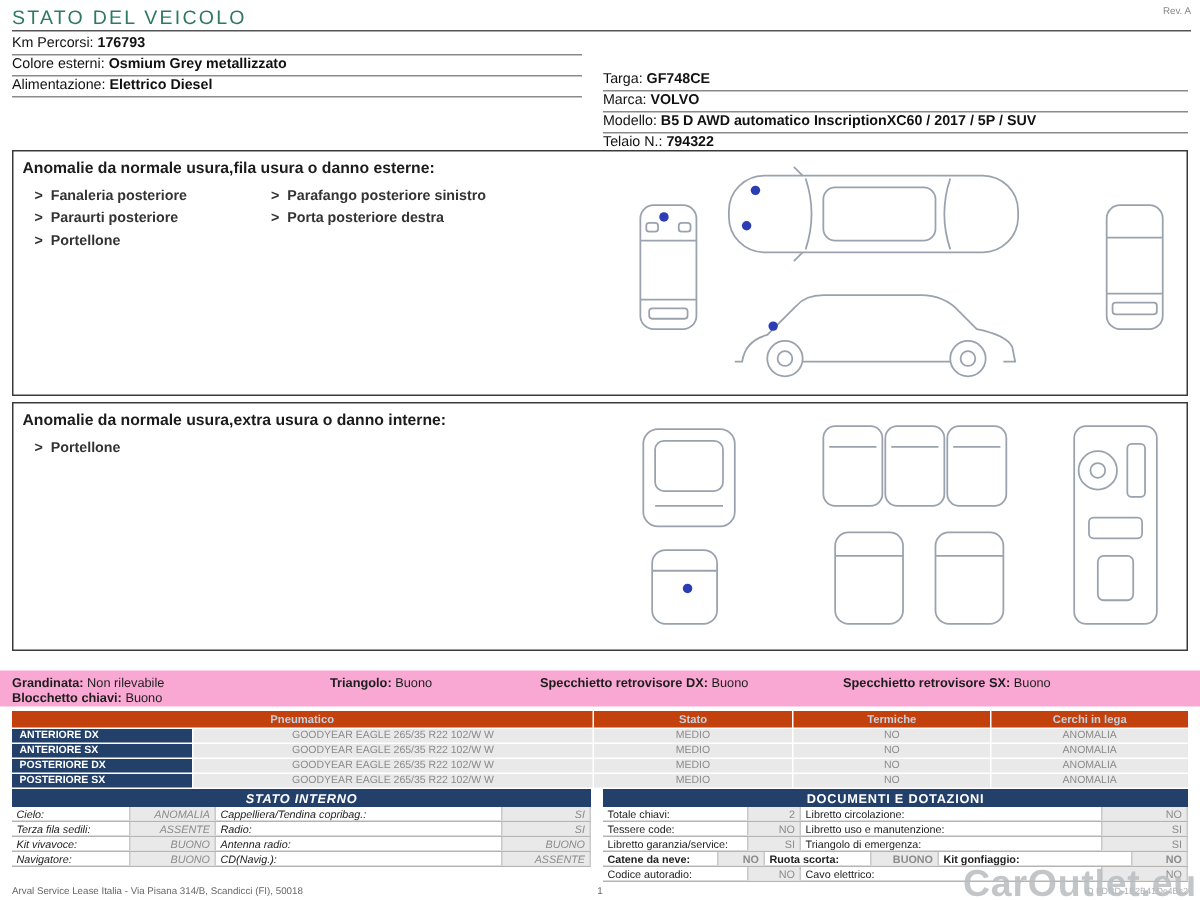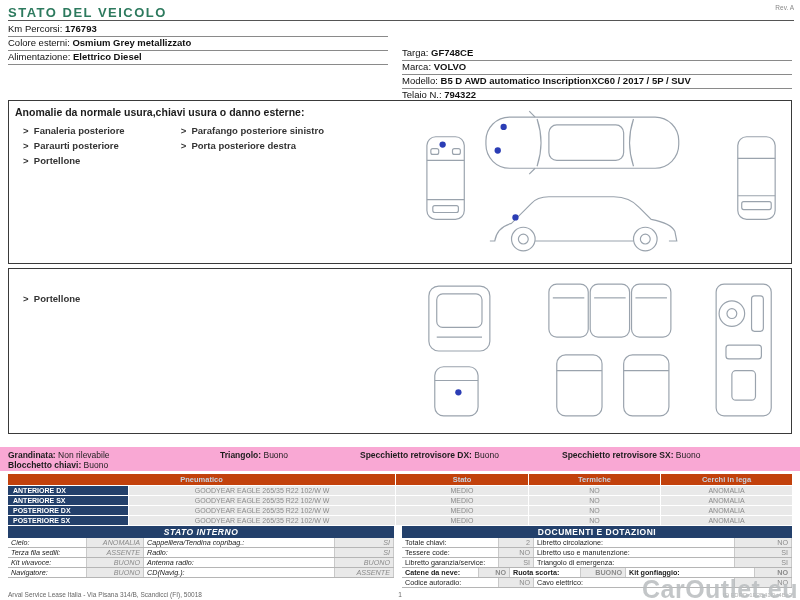--- a/index.html
+++ b/index.html
@@ -1,21 +1,21 @@
 <!DOCTYPE html>
 <html><head>
 <meta charset="utf-8">
 <style>
   html,body{margin:0;padding:0;}
   body{width:800px;height:600px;background:#e9e9e9;font-family:"Liberation Sans",sans-serif;}
   .page{position:relative;width:800px;height:600px;background:#ffffff;overflow:hidden;}
 
   
   .hdr{position:absolute;top:3px;left:8px;right:6px;height:17px;border-bottom:1.5px solid #555;}
-  .hdr .title{color:#2d7a5e;font-weight:bold;font-size:13px;letter-spacing:1.5px;}
+  .hdr .title{color:#2d7a5e;font-weight:normal;font-size:13px;letter-spacing:1.5px;}
   .hdr .rev{position:absolute;right:0;top:1px;font-size:6.5px;color:#888;}
 
   
   .info{position:absolute;top:23px;left:8px;right:8px;display:flex;gap:14px;}
   .icol{display:flex;flex-direction:column;}
   .icol.left{width:380px;}
   .icol.right{flex:1;margin-top:24px;}
   .irow{height:13px;line-height:12px;border-bottom:1px solid #8a8a8a;font-size:9.5px;color:#111;white-space:nowrap;overflow:hidden;}
   .ival{font-weight:bold;}
 
@@ -86,21 +86,21 @@
     <div class="icol right">
       <div class="irow"><span class="ilbl">Targa:</span> <span class="ival">GF748CE</span></div>
       <div class="irow"><span class="ilbl">Marca:</span> <span class="ival">VOLVO</span></div>
       <div class="irow"><span class="ilbl">Modello:</span> <span class="ival">B5 D AWD automatico InscriptionXC60 / 2017 / 5P / SUV</span></div>
       <div class="irow"><span class="ilbl">Telaio N.:</span> <span class="ival">794322</span></div>
       <div class="irow"><span class="ilbl">1a imm.:</span> <span class="ival">09/04/2021</span></div>
     </div>
   </div>
 
   <div class="abox ext">
-    <div class="atitle">Anomalie da normale usura,chiavi usura o danno esterne:</div>
+    <div class="atitle">Anomalie da normale usura,fila usura o danno esterne:</div>
     <div class="alist">
       <ul>
         <li>Fanaleria posteriore</li>
         <li>Paraurti posteriore</li>
         <li>Portellone</li>
       </ul>
       <ul>
         <li>Parafango posteriore sinistro</li>
         <li>Porta posteriore destra</li>
       </ul>
@@ -133,20 +133,21 @@
       <g fill="#2b3db5" stroke="none">
         <circle cx="84" cy="18" r="3.2"></circle>
         <circle cx="78" cy="42" r="3.2"></circle>
         <circle cx="96" cy="110" r="3.2"></circle>
         <circle cx="22" cy="36" r="3.2"></circle>
       </g>
     </svg>
   </div>
 
   <div class="abox int">
+    <div class="atitle">Anomalie da normale usura,extra usura o danno interne:</div>
     <div class="alist">
       <ul>
         <li>Portellone</li>
       </ul>
     </div>
     <svg class="dsvg" viewBox="0 0 370 150">
       <g stroke="#9aa3ad" fill="none" stroke-width="1.2">
         <rect x="8" y="10" width="62" height="66" rx="10"></rect>
         <rect x="16" y="18" width="46" height="34" rx="6"></rect>
         <line x1="16" y1="62" x2="62" y2="62"></line>

